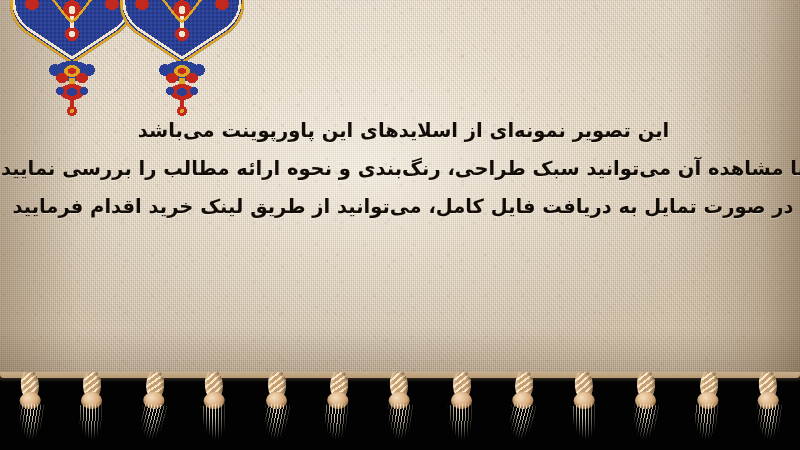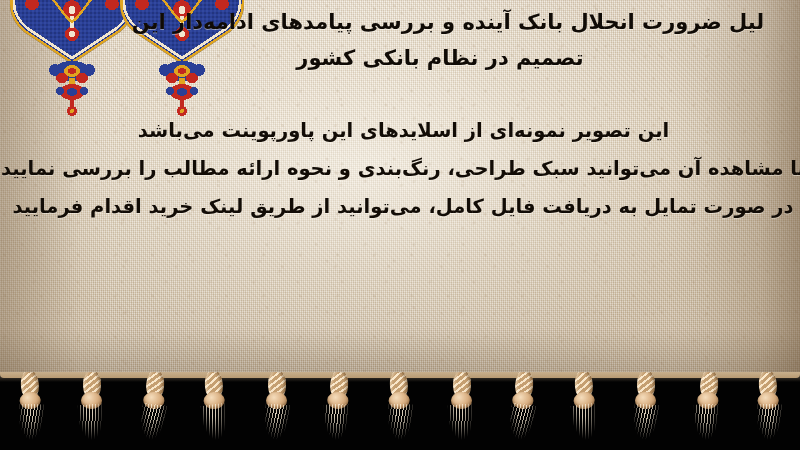--- a/index.html
+++ b/index.html
@@ -346,24 +346,20 @@
         <ellipse cx="30" cy="34" rx="5" ry="4" fill="#2a3f96"></ellipse>
         <ellipse cx="18" cy="33" rx="4" ry="4" fill="#2a3f96"></ellipse>
         <ellipse cx="42" cy="33" rx="4" ry="4" fill="#2a3f96"></ellipse>
         <rect x="28" y="41" width="4" height="9" fill="#c3281f"></rect>
         <ellipse cx="30" cy="53" rx="5" ry="5" fill="#c3281f"></ellipse>
         <ellipse cx="30" cy="53" rx="2" ry="2" fill="#e0a520"></ellipse>
       </g>
     </svg>
   </div>
 
-  <div class="title-block">
-    <span class="title-line-1">لیل ضرورت انحلال بانک آینده و بررسی پیامدهای ادامه‌دار این</span>
-    <span class="title-line-2">تصمیم در نظام بانکی کشور</span>
-  </div>
 
   <div class="body-block">
     <span class="body-line l1">این تصویر نمونه‌ای از اسلایدهای این پاورپوینت می‌باشد</span>
     <span class="body-line l2">با مشاهده آن می‌توانید سبک طراحی، رنگ‌بندی و نحوه ارائه مطالب را بررسی نمایید</span>
     <span class="body-line l3">در صورت تمایل به دریافت فایل کامل، می‌توانید از طریق لینک خرید اقدام فرمایید</span>
   </div>
 
   <div class="fringe-band">
     <div class="fringe-edge"></div>
     <div id="tassel-host">

